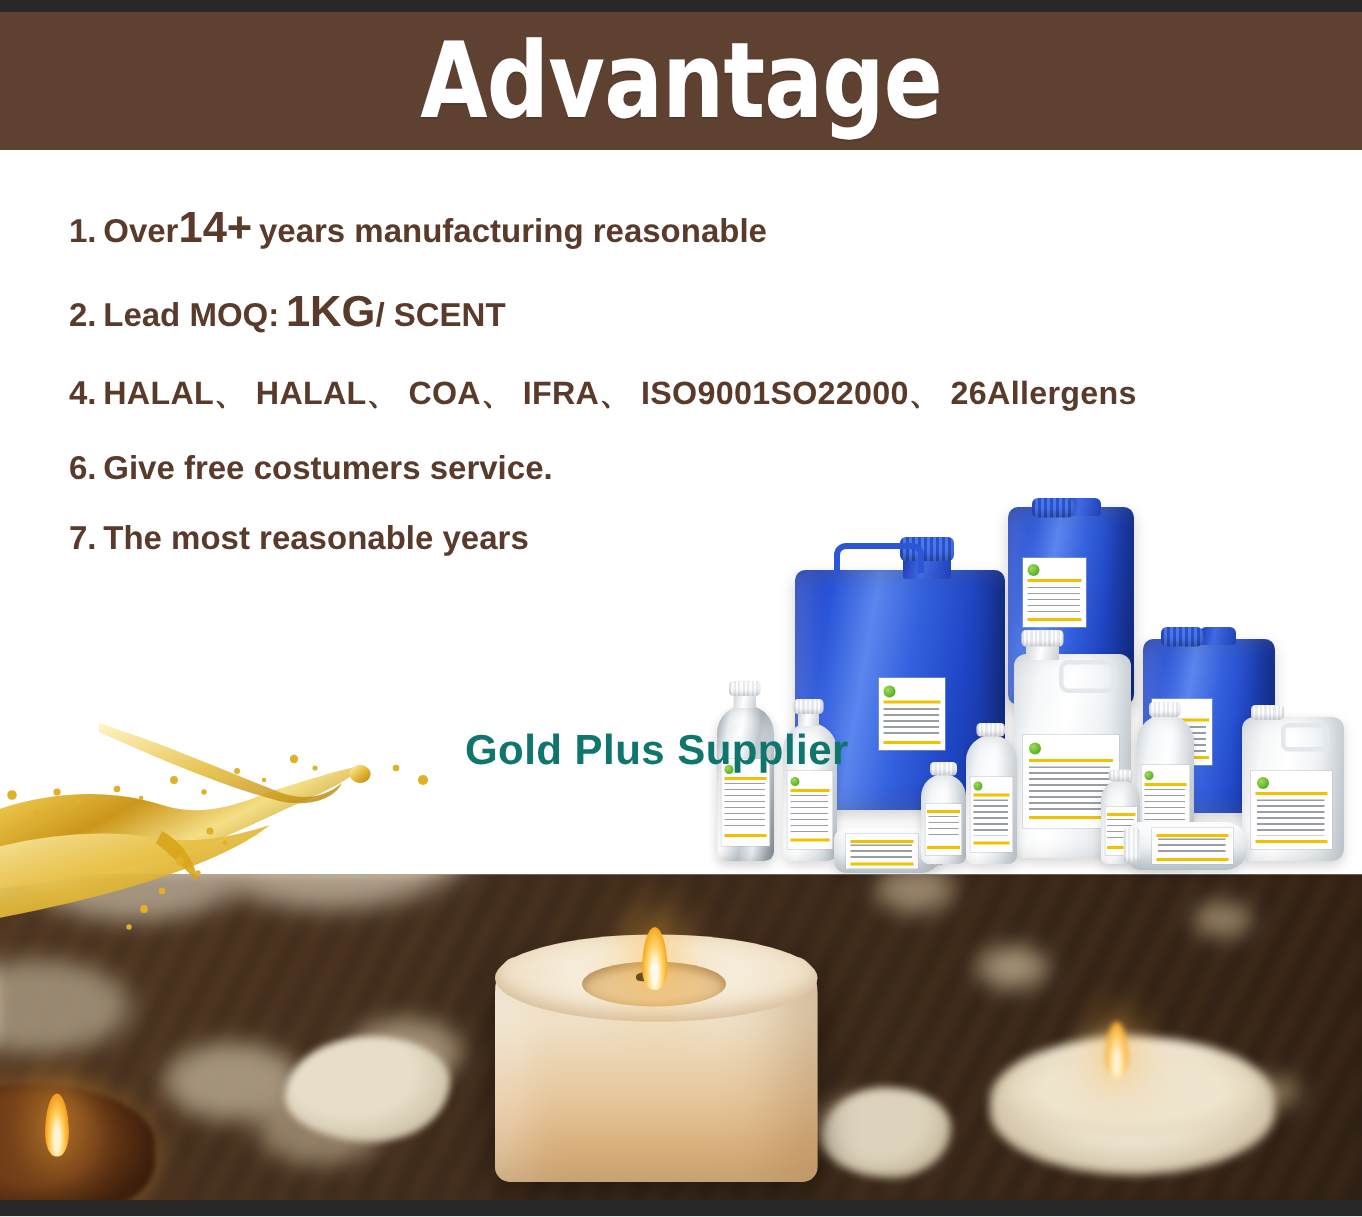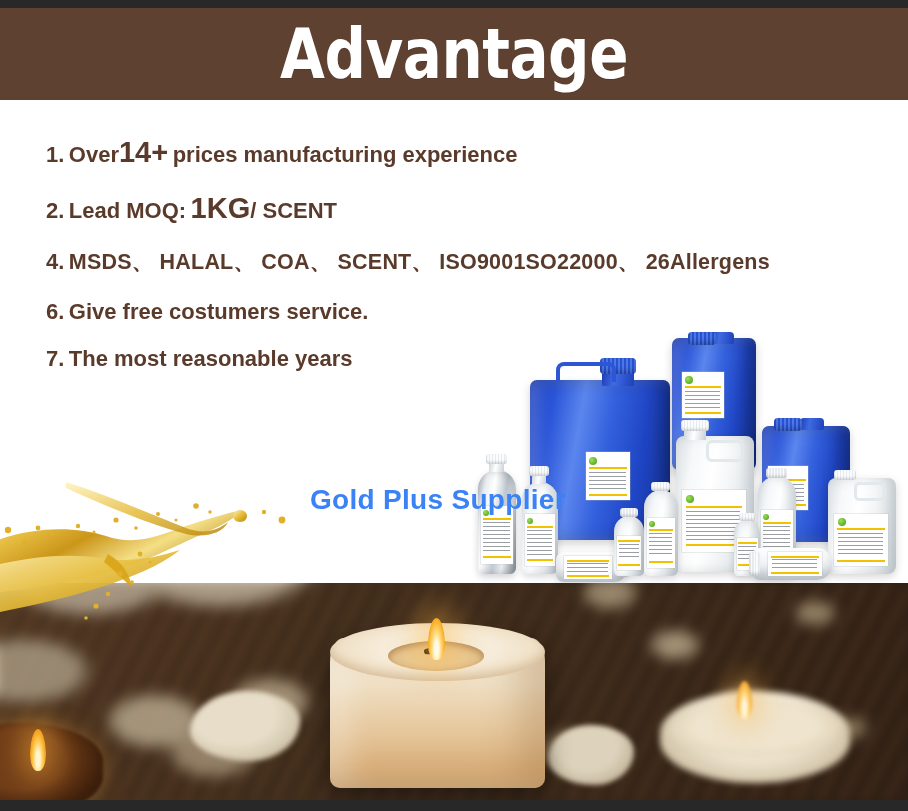--- a/index.html
+++ b/index.html
@@ -67,21 +67,21 @@
   .r2{height:56px;line-height:56px;}
   .r3{height:56px;line-height:56px;}
   .r4{height:52px;line-height:52px;}
   .r5{height:50px;line-height:50px;}
   .r6{height:48px;line-height:48px;}
   .r7{height:46px;line-height:46px;}
   .r4 .sm{font-size:21.5px;letter-spacing:.2px;}
 
   .gold-line{
     position:absolute;left:310px;top:484px;
-    color:#3b82f6;font-weight:700;font-size:28px;
+    color:#0f766e;font-weight:700;font-size:28px;
     white-space:nowrap;z-index:7;
     letter-spacing:.3px;
   }
 
   
   .photo{
     position:absolute;left:0;top:583px;width:908px;height:217px;
     overflow:hidden;
     background:
       radial-gradient(circle at 47% 74%, rgba(255,226,180,.30) 0 22%, rgba(0,0,0,0) 55%),
@@ -476,30 +476,30 @@
           <circle cx="274" cy="42" r="2.2"></circle>
         <circle cx="292" cy="50" r="3.4"></circle>
       </g>
     </svg>
   </div>
 
   <div class="adv-list">
     <div class="adv-row r1">
       <span class="num">1.</span>
       <span class="sm">Over</span><span class="big">14+</span>
-      <span class="sm">prices manufacturing experience</span>
+      <span class="sm">years manufacturing reasonable</span>
     </div>
     <div class="adv-row r2">
       <span class="num">2.</span>
       <span class="sm">Lead MOQ:</span>
       <span class="big">1KG</span><span class="sm">/ SCENT</span>
     </div>
     <div class="adv-row r4">
       <span class="num">4.</span>
-      <span class="sm">MSDS、 HALAL、 COA、 SCENT、 ISO9001SO22000、 26Allergens</span>
+      <span class="sm">HALAL、 HALAL、 COA、 IFRA、 ISO9001SO22000、 26Allergens</span>
     </div>
     <div class="adv-row r6">
       <span class="num">6.</span>
       <span class="sm">Give free costumers service.</span>
     </div>
     <div class="adv-row r7">
       <span class="num">7.</span>
       <span class="sm">The most reasonable years</span>
     </div>
   </div>

